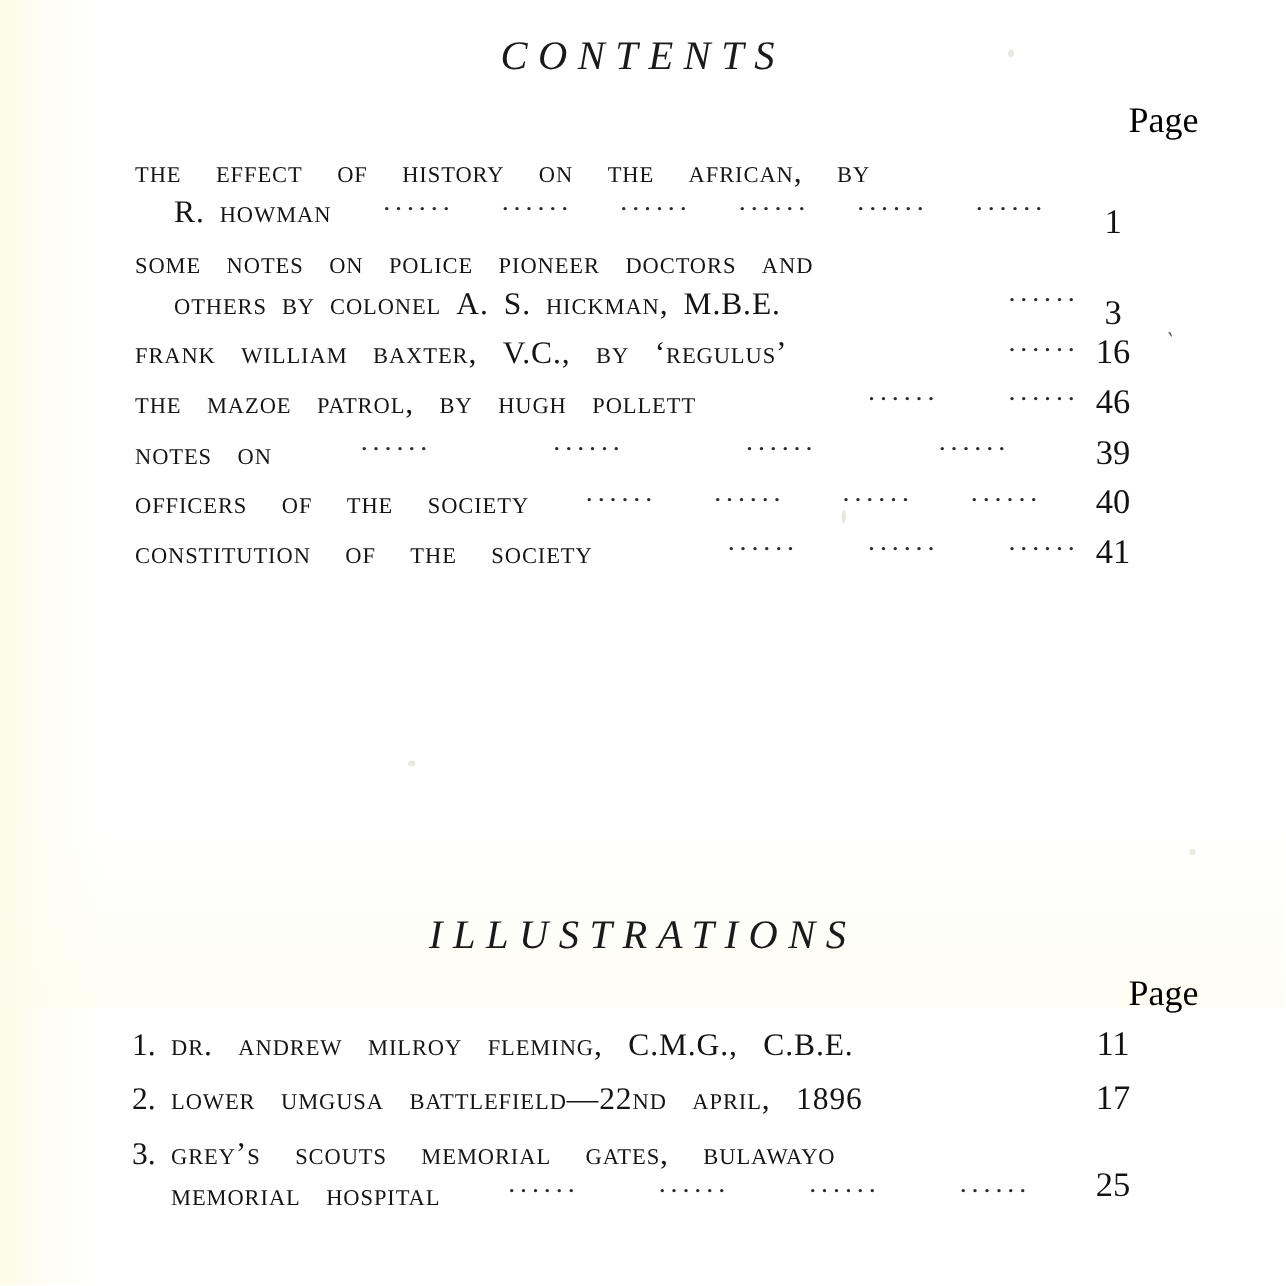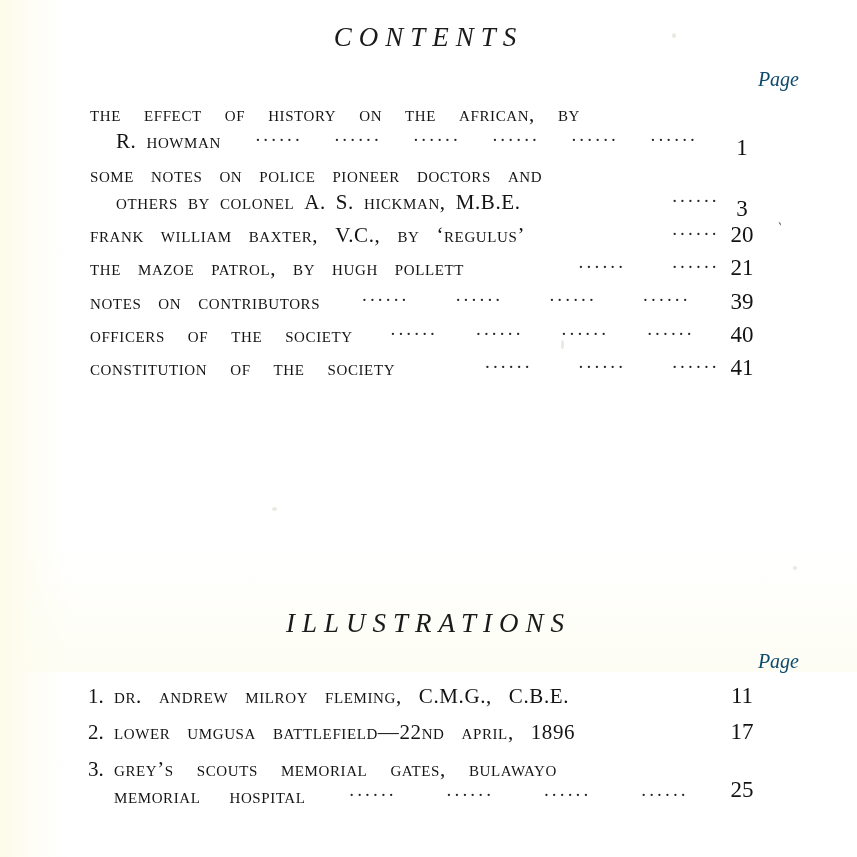--- a/index.html
+++ b/index.html
@@ -54,23 +54,22 @@
     font-size: 27px;
     letter-spacing: 7px;
     color: #1a1a1a;
     white-space: nowrap;
   }
 
   
   .page-col-header {
     position: absolute;
     right: 58px;
-    font-style: italic;
-    font-size: 20px;
-    color: #0c4a6e;
+    font-size: 24px;
+    color: #000000;
   }
 
   
   .entry-list {
     position: absolute;
     left: 90px;
     right: 40px;
   }
 
   .entry {
@@ -257,48 +256,47 @@
           <span class="sc word">William</span>
           <span class="sc word">Baxter,</span>
           <span class="sc word normalcase">V.C.,</span>
           <span class="sc word">by</span>
           <span class="sc word">‘Regulus’</span>
           <span class="leaders tight">
             <span class="dot-group">······</span>
           </span>
         </div>
       </div>
-      <div class="page-num" style="top:0;">20</div>
+      <div class="page-num" style="top:0;">16</div>
       <div class="stray-tick" style="top:-2px;">`</div>
     </div>
 
     <div class="entry" style="margin-bottom:6px;">
       <div class="entry-lines">
         <div class="entry-line wide">
           <span class="sc word">The</span>
           <span class="sc word">Mazoe</span>
           <span class="sc word">Patrol,</span>
           <span class="sc word">by</span>
           <span class="sc word">Hugh</span>
           <span class="sc word">Pollett</span>
           <span class="leaders tight">
             <span class="dot-group">······</span>
             <span class="dot-group">······</span>
           </span>
         </div>
       </div>
-      <div class="page-num" style="top:0;">21</div>
+      <div class="page-num" style="top:0;">46</div>
     </div>
 
     <div class="entry" style="margin-bottom:6px;">
       <div class="entry-lines">
         <div class="entry-line wide">
           <span class="sc word">Notes</span>
           <span class="sc word">on</span>
-          <span class="sc word">Contributors</span>
           <span class="leaders">
             <span class="dot-group">······</span>
             <span class="dot-group">······</span>
             <span class="dot-group">······</span>
             <span class="dot-group">······</span>
           </span>
         </div>
       </div>
       <div class="page-num" style="top:0;">39</div>
     </div>
@@ -380,21 +378,21 @@
         <div class="entry-line xwide">
           <span class="item-num">3.</span>
           <span class="sc word">Grey’s</span>
           <span class="sc word">Scouts</span>
           <span class="sc word">Memorial</span>
           <span class="sc word">Gates,</span>
           <span class="sc word">Bulawayo</span>
         </div>
         <div class="entry-line" style="padding-left:26px;">
           <span class="sc word">Memorial</span>
-          <span class="sc word" style="margin-left:29px;">Hospital</span>
+          <span class="sc word" style="margin-left:17px;">Hospital</span>
           <span class="leaders">
             <span class="dot-group">······</span>
             <span class="dot-group">······</span>
             <span class="dot-group">······</span>
             <span class="dot-group">······</span>
           </span>
         </div>
       </div>
       <div class="page-num" style="top:21px;">25</div>
     </div>

